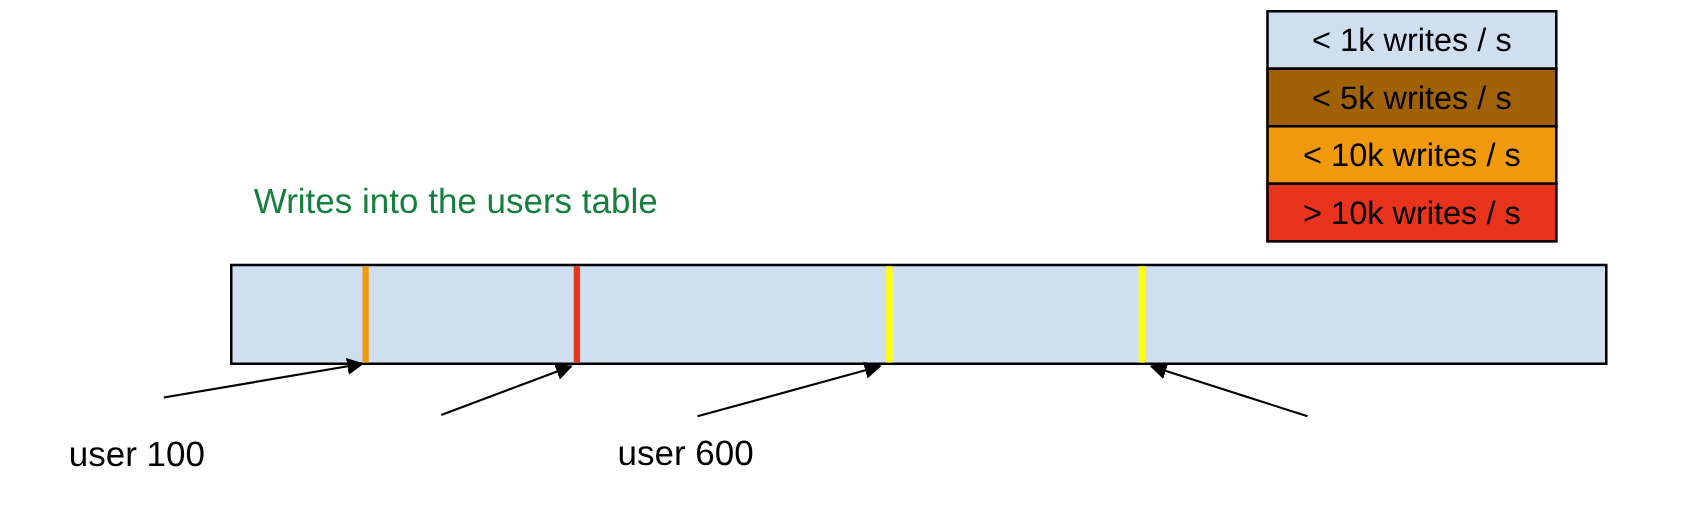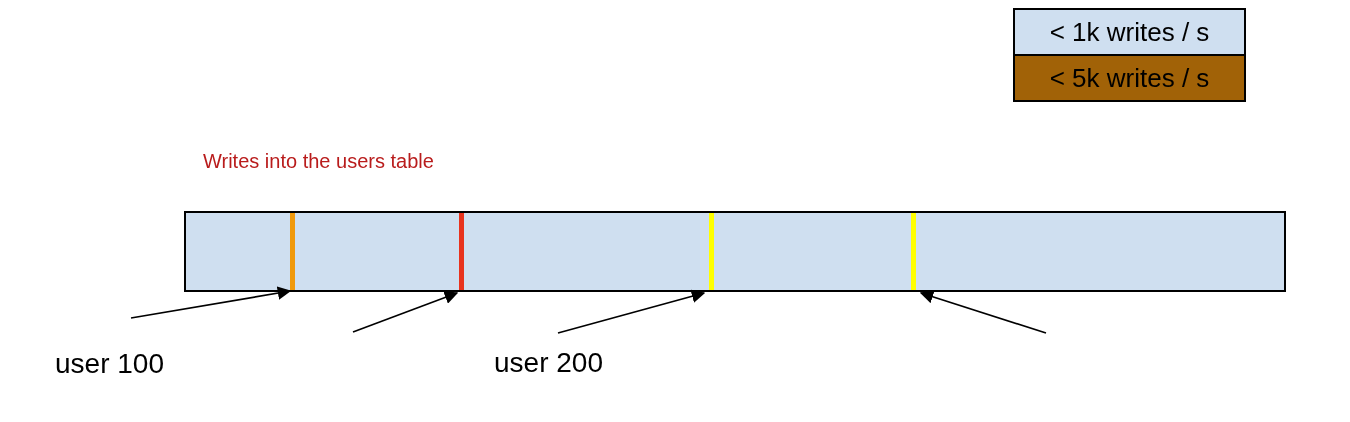--- a/index.html
+++ b/index.html
@@ -13,23 +13,23 @@
     width: 1350px;
     height: 422px;
     background: #ffffff;
     overflow: hidden;
     color: #000000;
   }
   .diagram-title {
     position: absolute;
     left: 203px;
     top: 145px;
-    font-size: 20px;
+    font-size: 28px;
     line-height: 32px;
-    color: #b91c1c;
+    color: #15803d;
     white-space: nowrap;
   }
   .legend {
     position: absolute;
     left: 1013px;
     top: 8px;
     width: 233px;
   }
   .legend-row {
     box-sizing: border-box;
@@ -87,20 +87,26 @@
 
   <div class="diagram-title">Writes into the users table</div>
 
   <div class="legend">
       <div class="legend-row" style="background: rgb(207, 223, 240);">
         <span>&lt; 1k writes / s</span>
       </div>
       <div class="legend-row" style="background: #a16207;">
         <span>&lt; 5k writes / s</span>
       </div>
+      <div class="legend-row" style="background: rgb(240, 153, 12);">
+        <span>&lt; 10k writes / s</span>
+      </div>
+      <div class="legend-row" style="background: rgb(232, 51, 29);">
+        <span>&gt; 10k writes / s</span>
+      </div>
     </div>
 
   <div class="users-bar" style="background: rgb(207, 223, 240); border-color: rgb(0, 0, 0);">
       <div class="marker" style="left: 104px; background: rgb(240, 153, 12);"></div>
       <div class="marker" style="left: 273px; background: rgb(232, 51, 29);"></div>
       <div class="marker" style="left: 523px; background: rgb(255, 255, 0);"></div>
       <div class="marker" style="left: 725px; background: rgb(255, 255, 0);"></div>
     </div>
 
   <svg class="arrow-layer" viewBox="0 0 1350 422" xmlns="http://www.w3.org/2000/svg">
@@ -109,15 +115,15 @@
         <path d="M0,0 L10,5 L0,10 z" fill="#000000"></path>
       </marker>
     </defs>
     <line class="arrow-line" x1="131" y1="318" x2="290" y2="291" marker-end="url(#arrowhead)"></line>
     <line class="arrow-line" x1="353" y1="332" x2="457" y2="293" marker-end="url(#arrowhead)"></line>
     <line class="arrow-line" x1="558" y1="333" x2="704" y2="293" marker-end="url(#arrowhead)"></line>
     <line class="arrow-line" x1="1046" y1="333" x2="921" y2="293" marker-end="url(#arrowhead)"></line>
   </svg>
 
   <div class="user-label" style="left:55px;  top:348px;">user 100</div>
-  <div class="user-label" style="left:494px; top:347px;">user 200</div>
+  <div class="user-label" style="left:494px; top:347px;">user 600</div>
 
 </div>
 
 </body></html>

